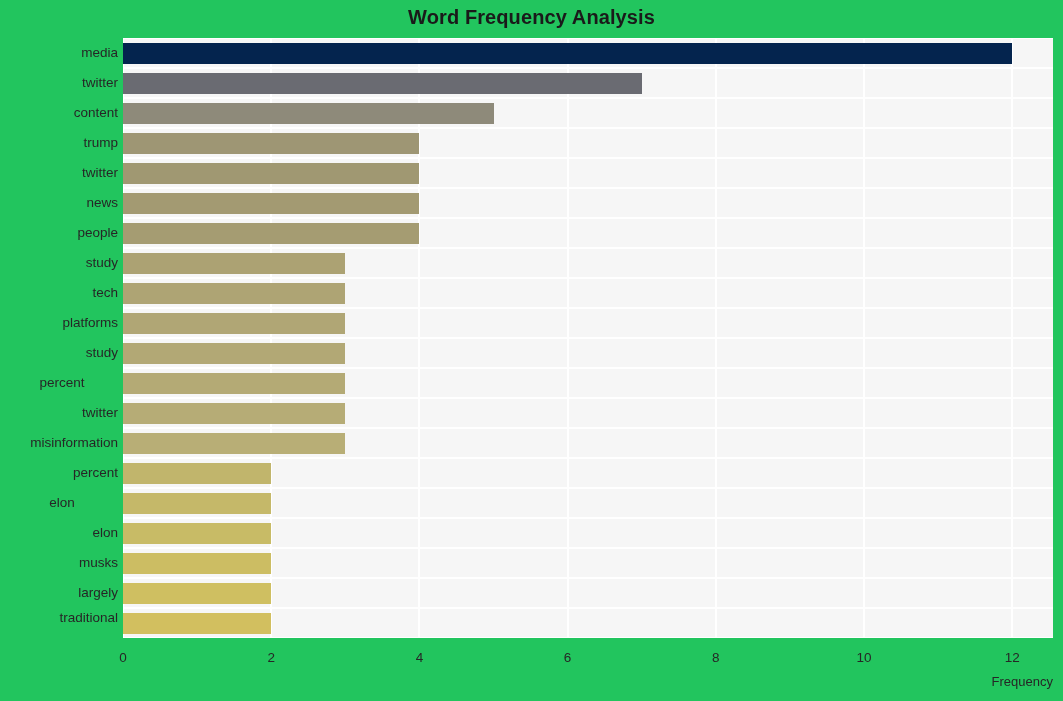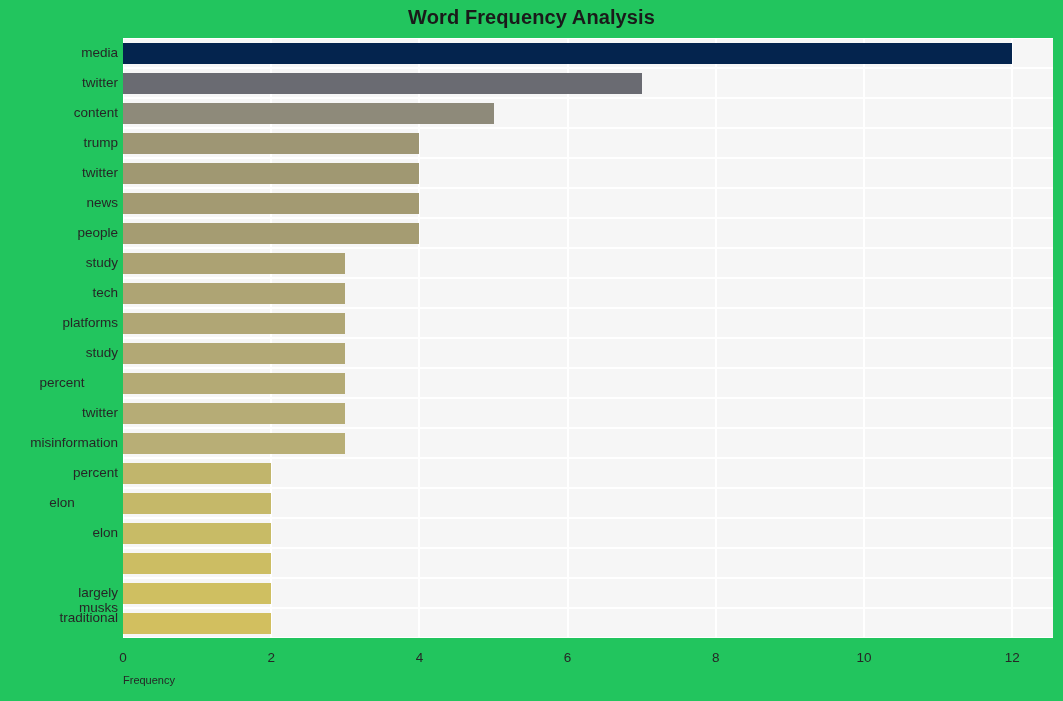--- a/index.html
+++ b/index.html
@@ -93,22 +93,22 @@
     margin-left: -20px;
     text-align: center;
     font-size: 13.5px;
     color: #262626;
   }
   #xaxis-label {
     position: absolute;
     left: 123px;
     top: 674px;
     width: 930px;
-    text-align: left;
-    font-size: 11px;
+    text-align: right;
+    font-size: 13px;
     color: #262626;
   }
 </style>
 </head>
 <body>
 
 <div id="figure" style="background: #22c55e; text-decoration: underline;">
 
   <div id="chart-title">Word Frequency Analysis</div>
 
@@ -123,21 +123,21 @@
       <div class="ylabel" style="top: 218px; color: rgb(38, 38, 38);">study</div>
       <div class="ylabel" style="top: 248px; color: rgb(38, 38, 38);">tech</div>
       <div class="ylabel" style="top: 278px; color: rgb(38, 38, 38);">platforms</div>
       <div class="ylabel" style="top: 308px; color: rgb(38, 38, 38);">study</div>
       <div class="ylabel" style="top: 338px; color: rgb(38, 38, 38); text-align: center;">percent</div>
       <div class="ylabel" style="top: 368px; color: rgb(38, 38, 38);">twitter</div>
       <div class="ylabel" style="top: 398px; color: rgb(38, 38, 38);">misinformation</div>
       <div class="ylabel" style="top: 428px; color: rgb(38, 38, 38);">percent</div>
       <div class="ylabel" style="top: 458px; color: rgb(38, 38, 38); text-align: center;">elon</div>
       <div class="ylabel" style="top: 488px; color: rgb(38, 38, 38);">elon</div>
-      <div class="ylabel" style="top: 518px; color: rgb(38, 38, 38); margin-top: 45px;">musks</div>
+      <div class="ylabel" style="top: 518px; color: rgb(38, 38, 38);">musks</div>
       <div class="ylabel" style="top: 548px; color: rgb(38, 38, 38);">largely</div>
       <div class="ylabel" style="top: 573px; color: rgb(38, 38, 38);">traditional</div>
     </div>
 
   <div id="plot-area" style="background: rgb(246, 246, 246);">
     <div id="gridlines-v">
         <div class="vgrid" style="left: -1px; background: rgb(255, 255, 255);"></div>
         <div class="vgrid" style="left: 147.207px; background: rgb(255, 255, 255);"></div>
         <div class="vgrid" style="left: 295.414px; background: rgb(255, 255, 255);"></div>
         <div class="vgrid" style="left: 443.622px; background: rgb(255, 255, 255);"></div>

